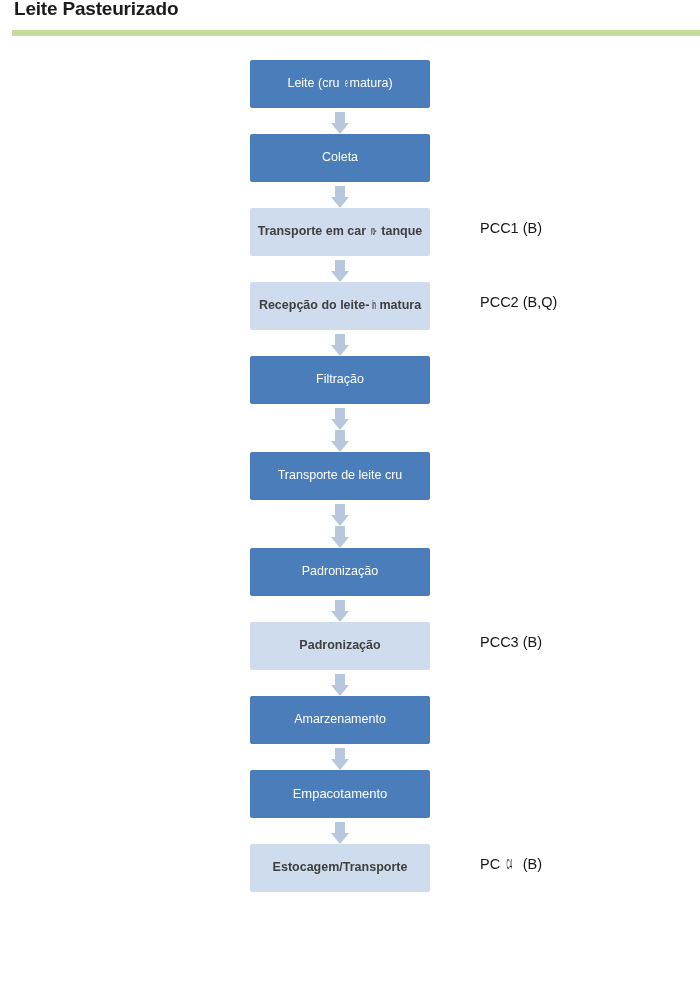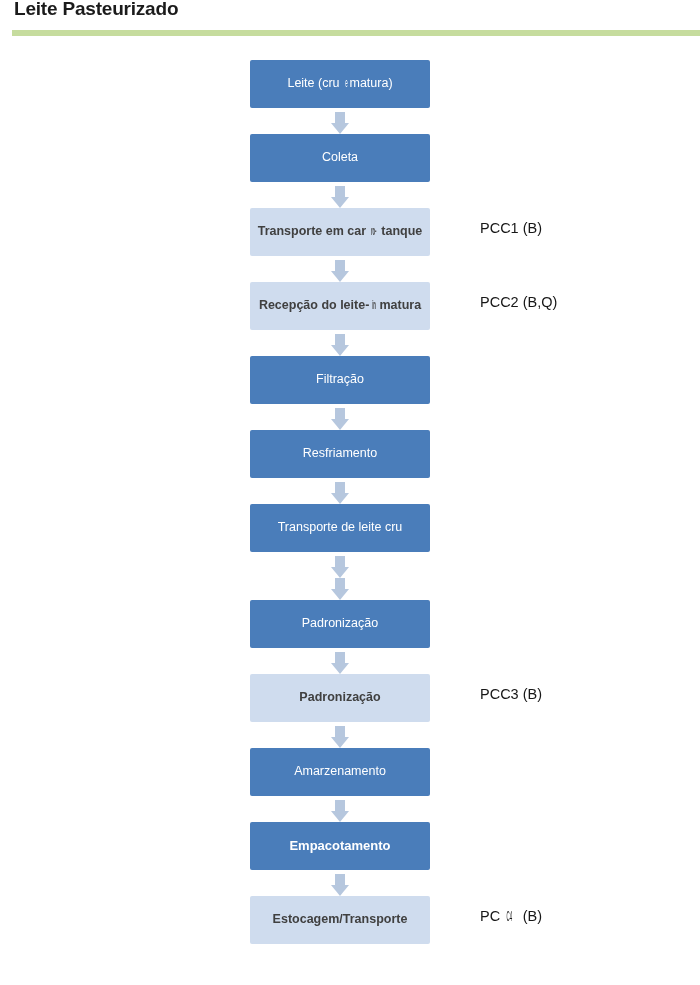--- a/index.html
+++ b/index.html
@@ -76,21 +76,21 @@
     line-height: 1.05;
   }
 
   .node.dark {
     background: #4a7dba;
     color: #ffffff;
     font-size: 12.5px;
     font-weight: normal;
   }
   .node.dark.bold {
-    font-weight: bold;
+    font-weight: normal;
     font-size: 13px;
   }
   .node.light {
     background: #cfdcee;
     color: #404040;
     font-size: 12.5px;
     font-weight: bold;
     justify-content: center;
   }
 
@@ -213,25 +213,20 @@
         <div class="node dark">
           <span>Filtração</span>
         </div>
       </div>
       <div class="arrow-row">
         <div class="arrow">
           <div class="shaft"></div>
           <div class="head"></div>
         </div>
       </div>
-      <div class="flow-row">
-        <div class="node dark">
-          <span>Resfriamento</span>
-        </div>
-      </div>
       <div class="arrow-row">
         <div class="arrow">
           <div class="shaft"></div>
           <div class="head"></div>
         </div>
       </div>
       <div class="flow-row">
         <div class="node dark">
           <span>Transporte de leite cru</span>
         </div>

